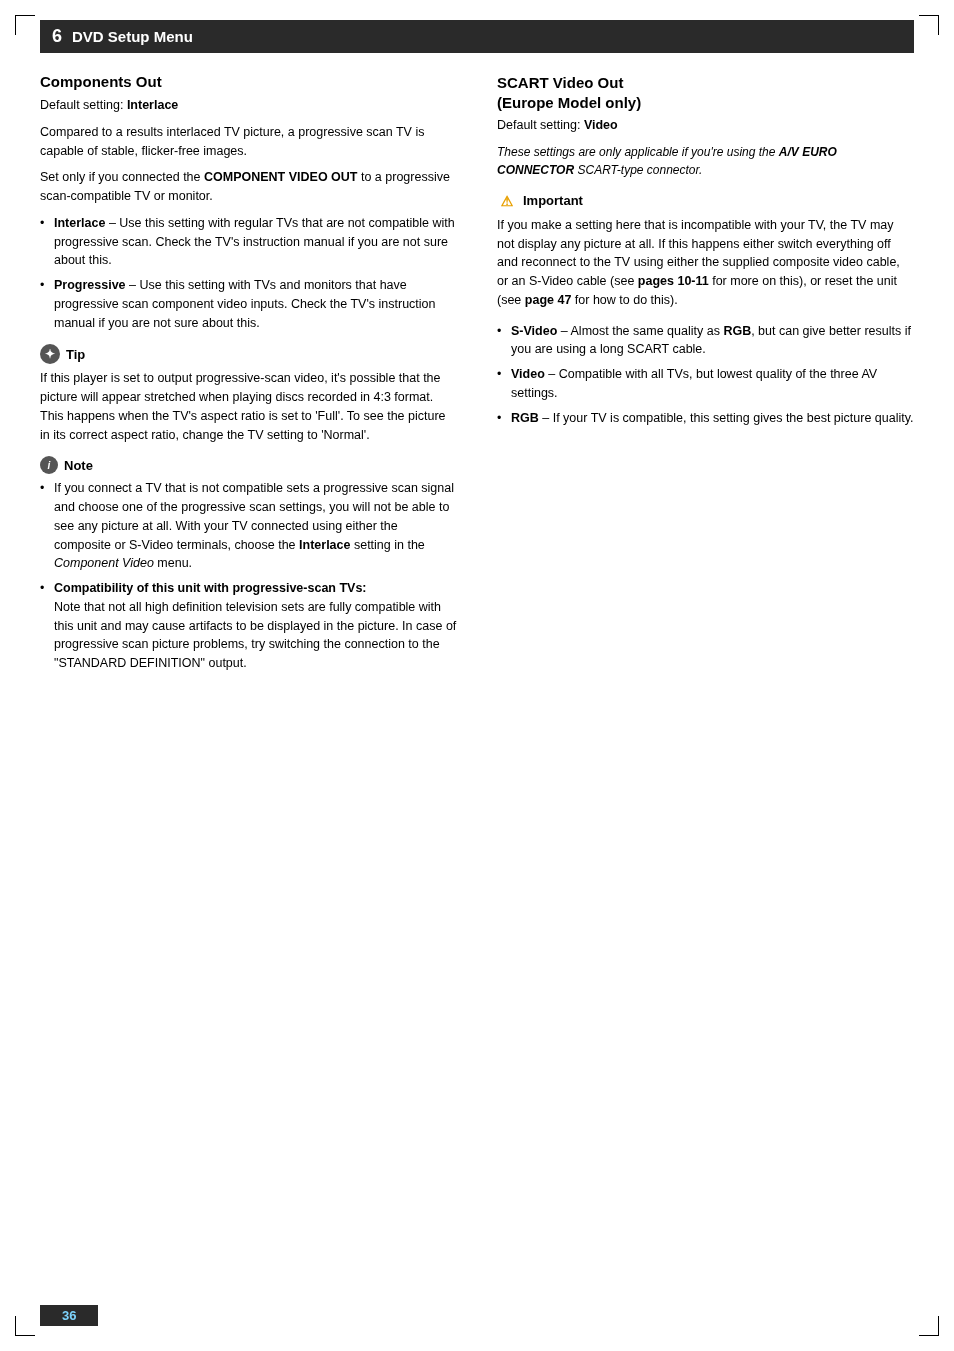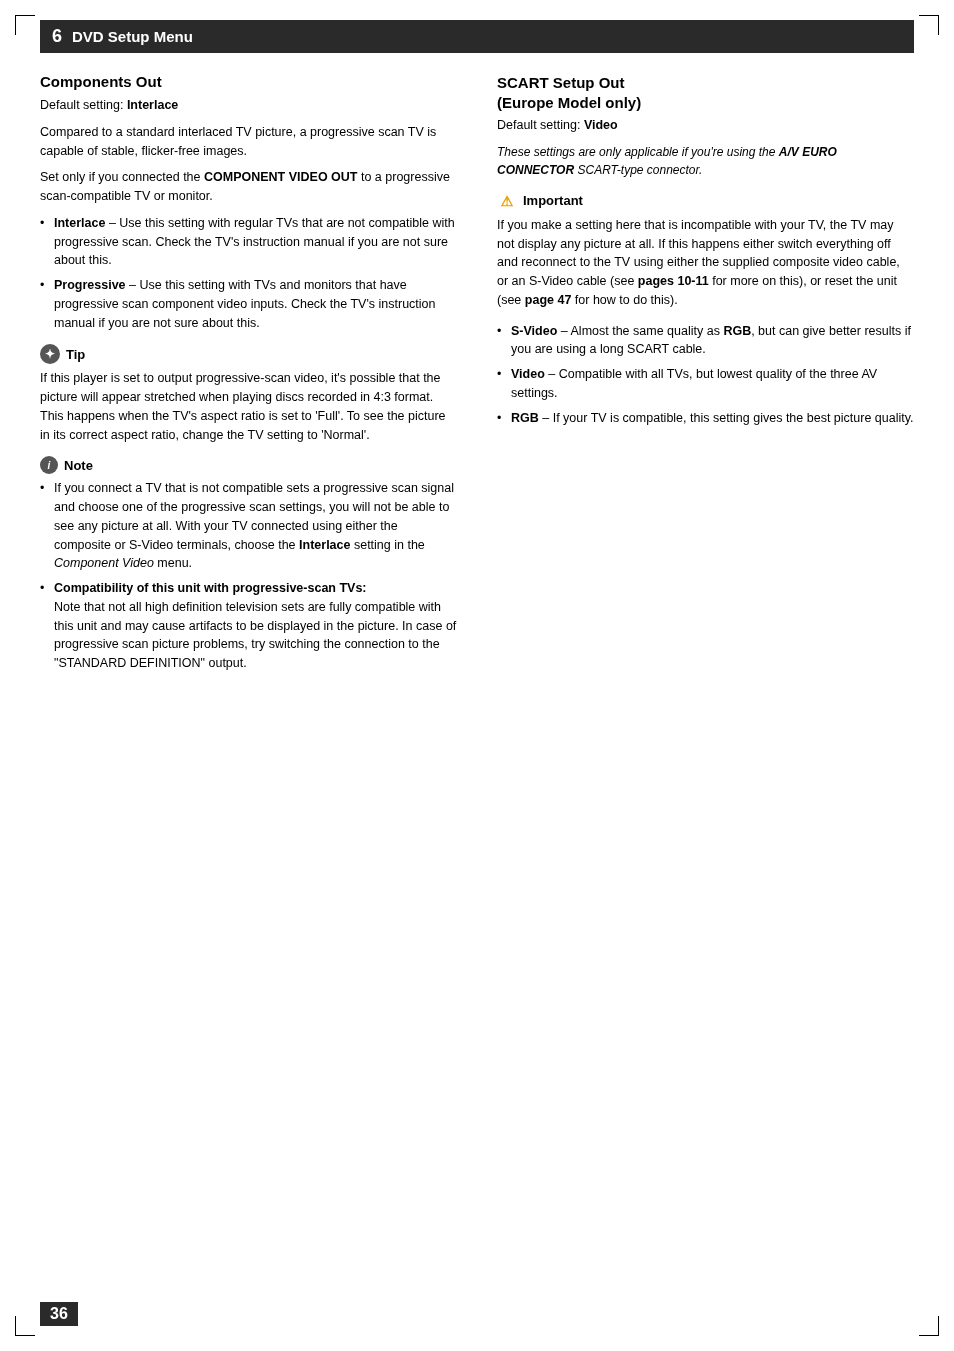--- a/index.html
+++ b/index.html
@@ -163,24 +163,24 @@
     strong {
       font-weight: bold;
     }
 
     
     .page-number {
       position: absolute;
       bottom: 25px;
       left: 40px;
       background: #2a2a2a;
-      color: #ffffff;
-      padding: 3px 10px;
-      font-weight: bold;
-      font-size: 16px;
+      color: #7dd3fc;
+      padding: 3px 22px;
+      font-weight: bold;
+      font-size: 13px;
     }
   </style>
 </head>
 <body>
 
 <div class="page-container">
 
   <div class="corner-tl"></div>
   <div class="corner-tr"></div>
   <div class="corner-bl"></div>
@@ -195,21 +195,21 @@
 
     <div class="col-left">
 
       <h2>Components Out</h2>
 
       <p class="default-setting">
         <span>Default setting:</span>
         <strong>Interlace</strong>
       </p>
 
-      <p>Compared to a standard interlaced TV picture, a progressive scan TV is capable of stable, flicker-free images.</p>
+      <p>Compared to a results interlaced TV picture, a progressive scan TV is capable of stable, flicker-free images.</p>
       <p>
         <span>Set only if you connected the </span><strong>COMPONENT VIDEO OUT</strong><span> to a progressive scan-compatible TV or monitor.</span>
       </p>
 
       <ul>
         <li>
           <strong>Interlace</strong><span> – </span><span>Use this setting with regular TVs that are not compatible with progressive scan. Check the TV's instruction manual if you are not sure about this.</span>
         </li>
         <li>
           <strong>Progressive</strong><span> – </span><span>Use this setting with TVs and monitors that have progressive scan component video inputs. Check the TV's instruction manual if you are not sure about this.</span>
@@ -240,21 +240,21 @@
             <span>Note that not all high definition television sets are fully compatible with this unit and may cause artifacts to be displayed in the picture. In case of progressive scan picture problems, try switching the connection to the "STANDARD DEFINITION" output.</span>
           </li>
         </ul>
       </div>
 
     </div>
 
     <div class="col-right">
 
       <h3>
-        <span>SCART Setup Out</span><br>
+        <span>SCART Video Out</span><br>
         <span>(Europe Model only)</span>
       </h3>
 
       <p class="default-setting">
         <span>Default setting:</span>
         <strong>Video</strong>
       </p>
 
       <p class="italic-note">
         <em>

